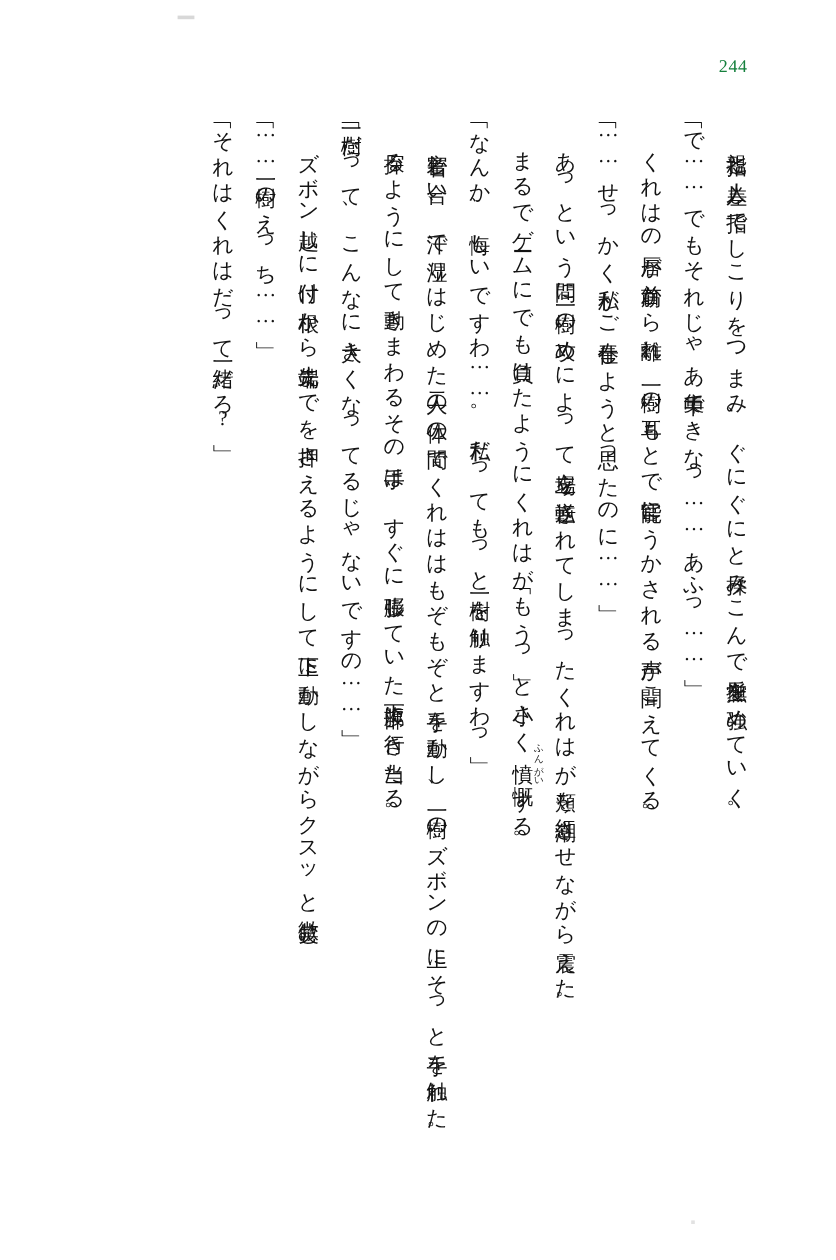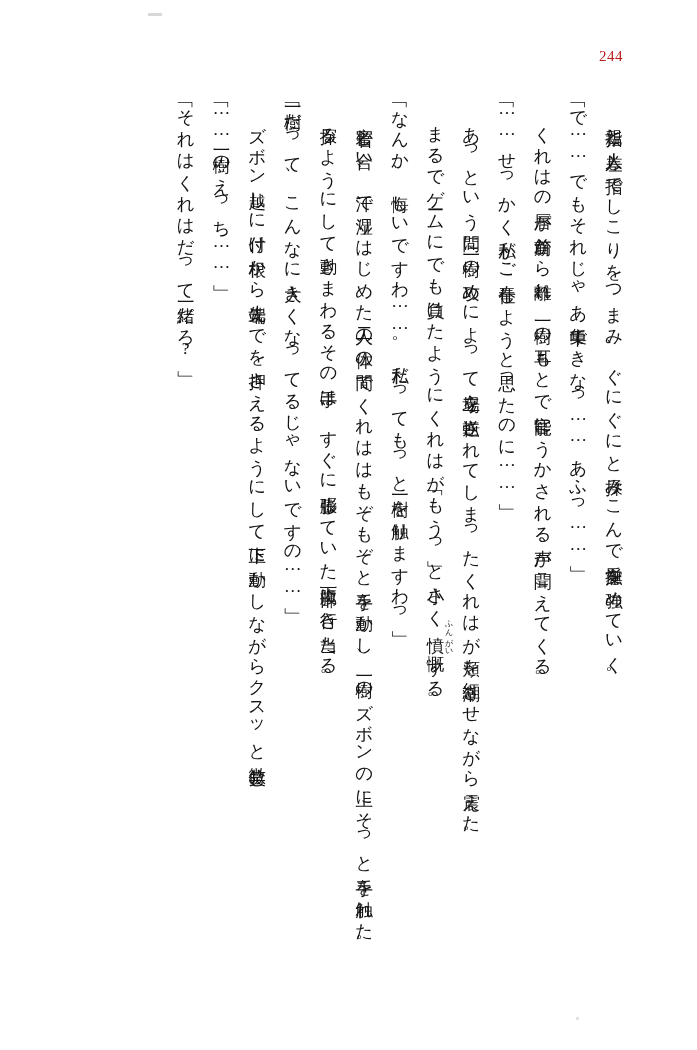--- a/index.html
+++ b/index.html
@@ -15,21 +15,21 @@
     width: 697px;
     height: 1050px;
     background: #ffffff;
     overflow: hidden;
   }
   .page-number {
     position: absolute;
     top: 48px;
     right: 74px;
     font-size: 15px;
-    color: #b91c1c;
+    color: #15803d;
     letter-spacing: 0.5px;
     font-family: "Liberation Serif", "DejaVu Serif", serif;
   }
   .body-text {
     position: absolute;
     top: 96px;
     right: 66px;
     left: 62px;
     height: 880px;
     writing-mode: vertical-rl;

